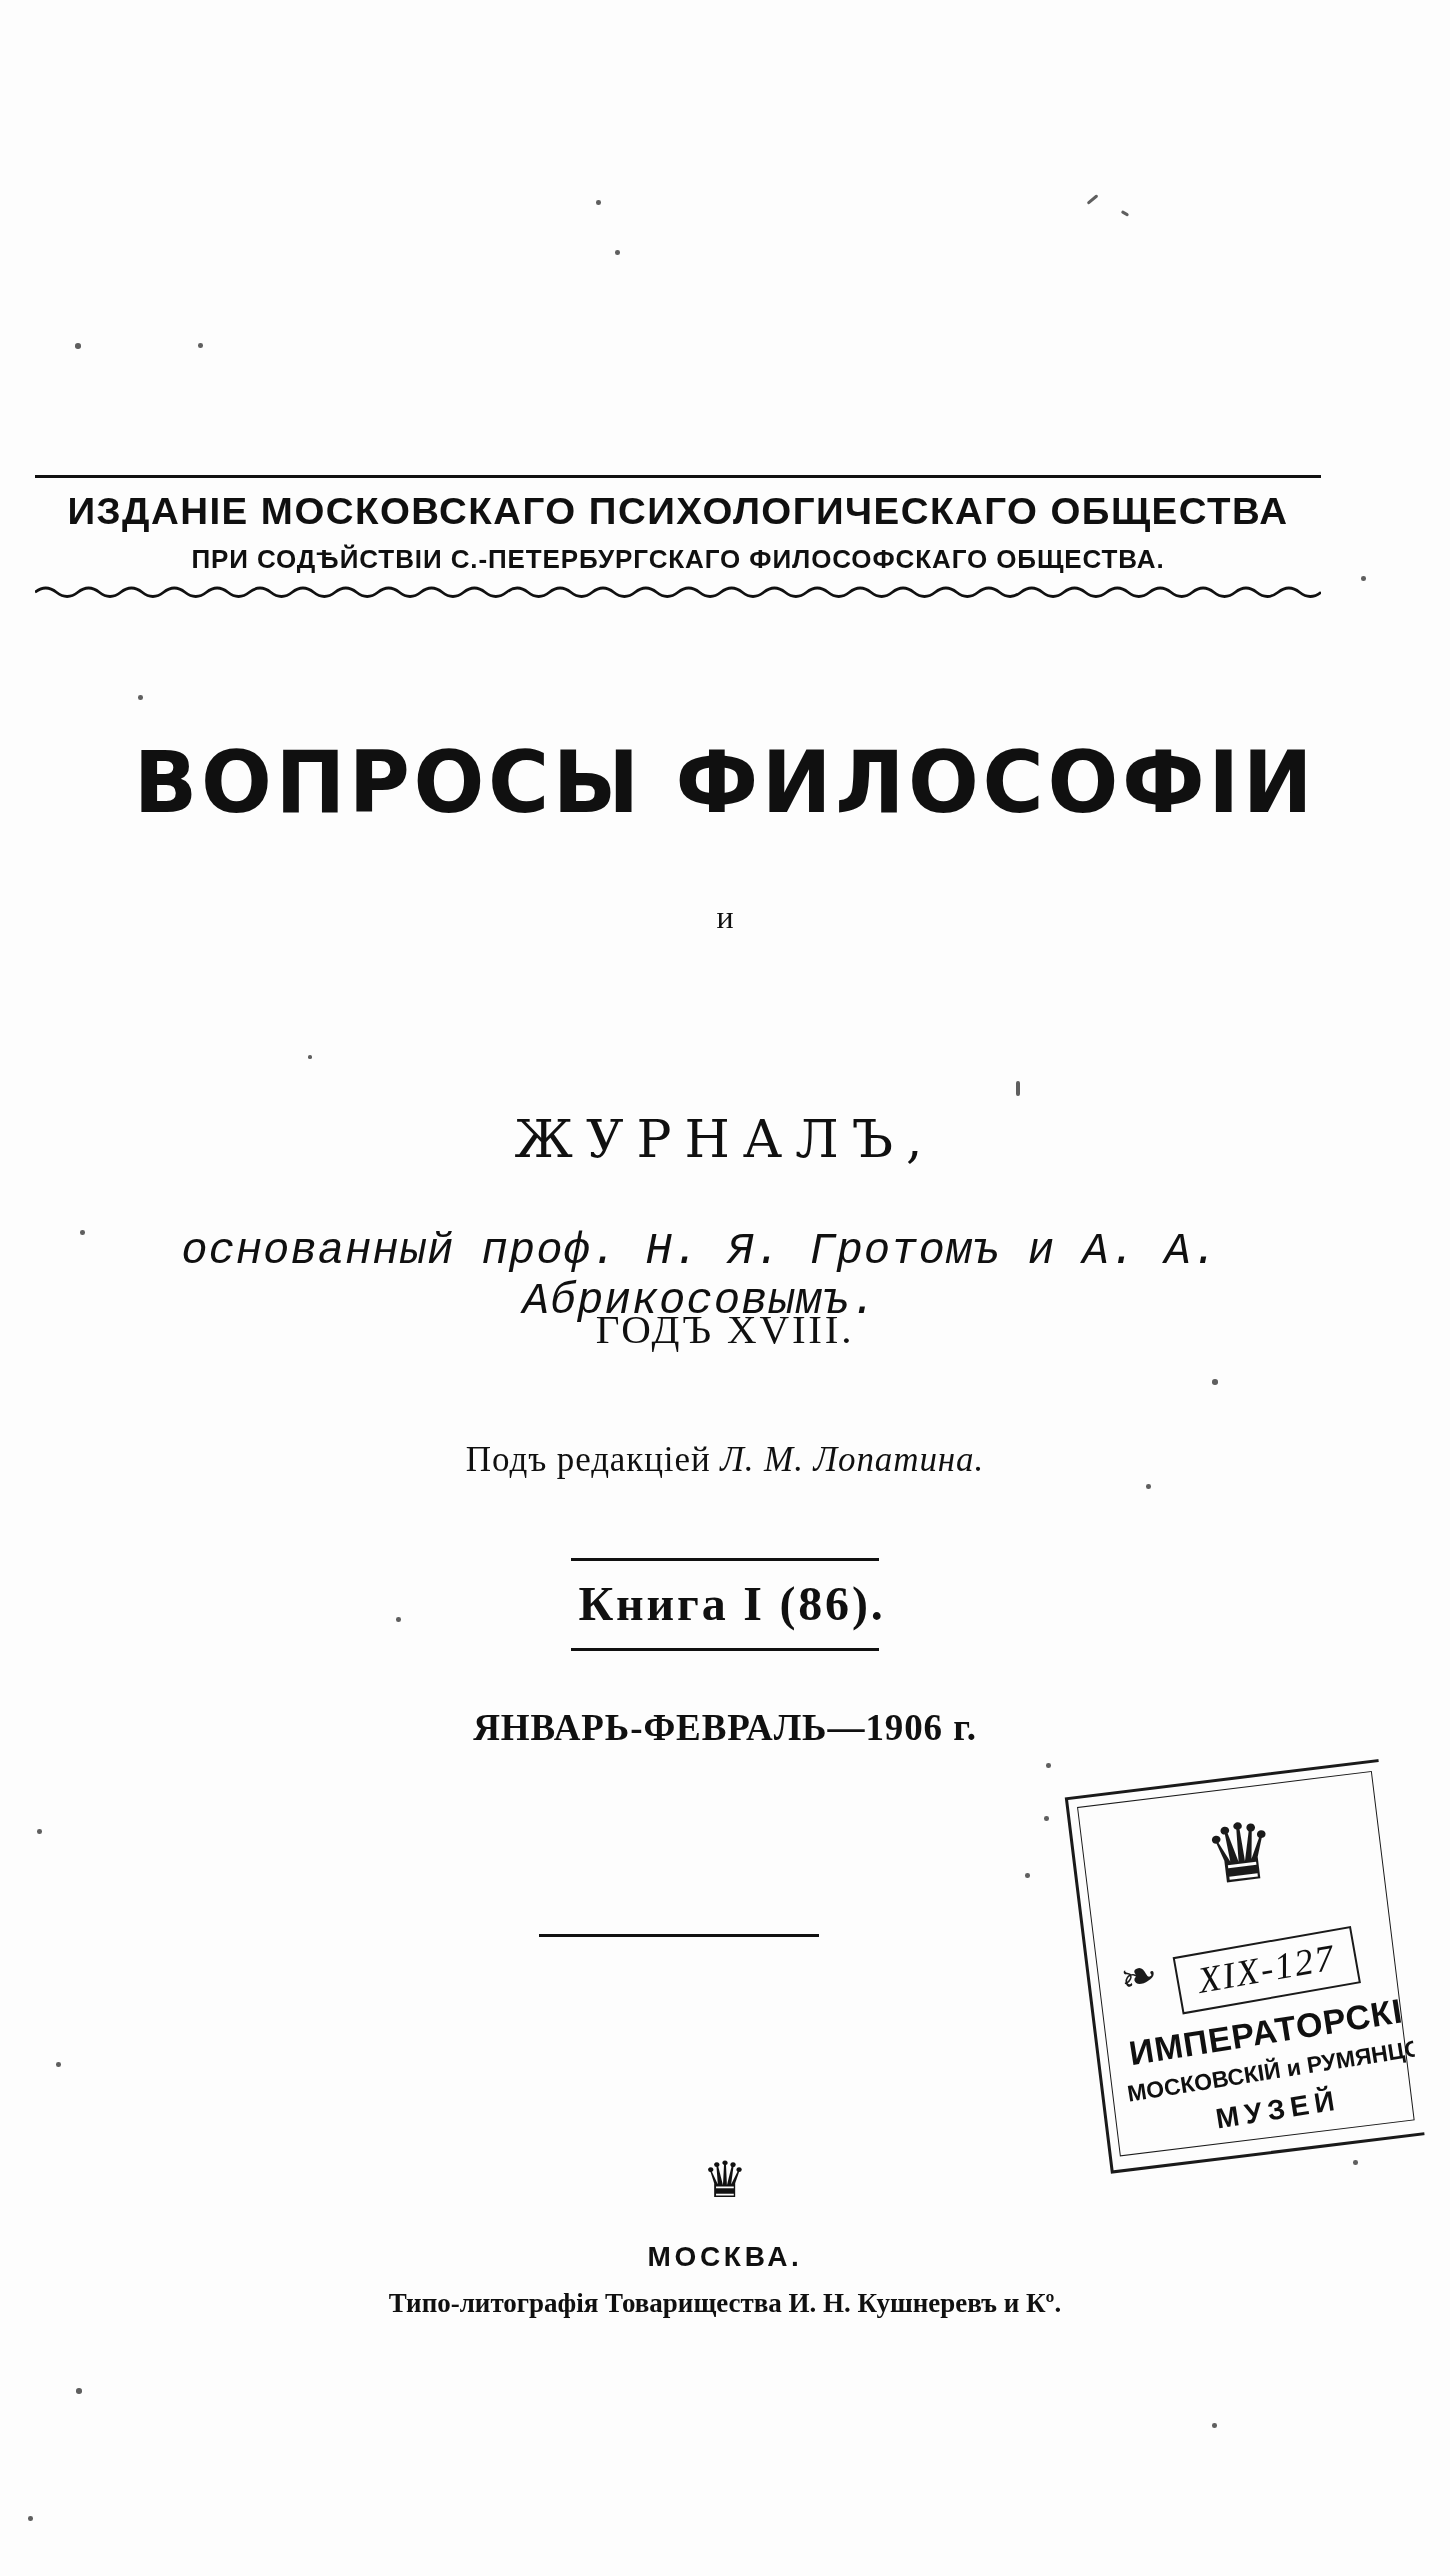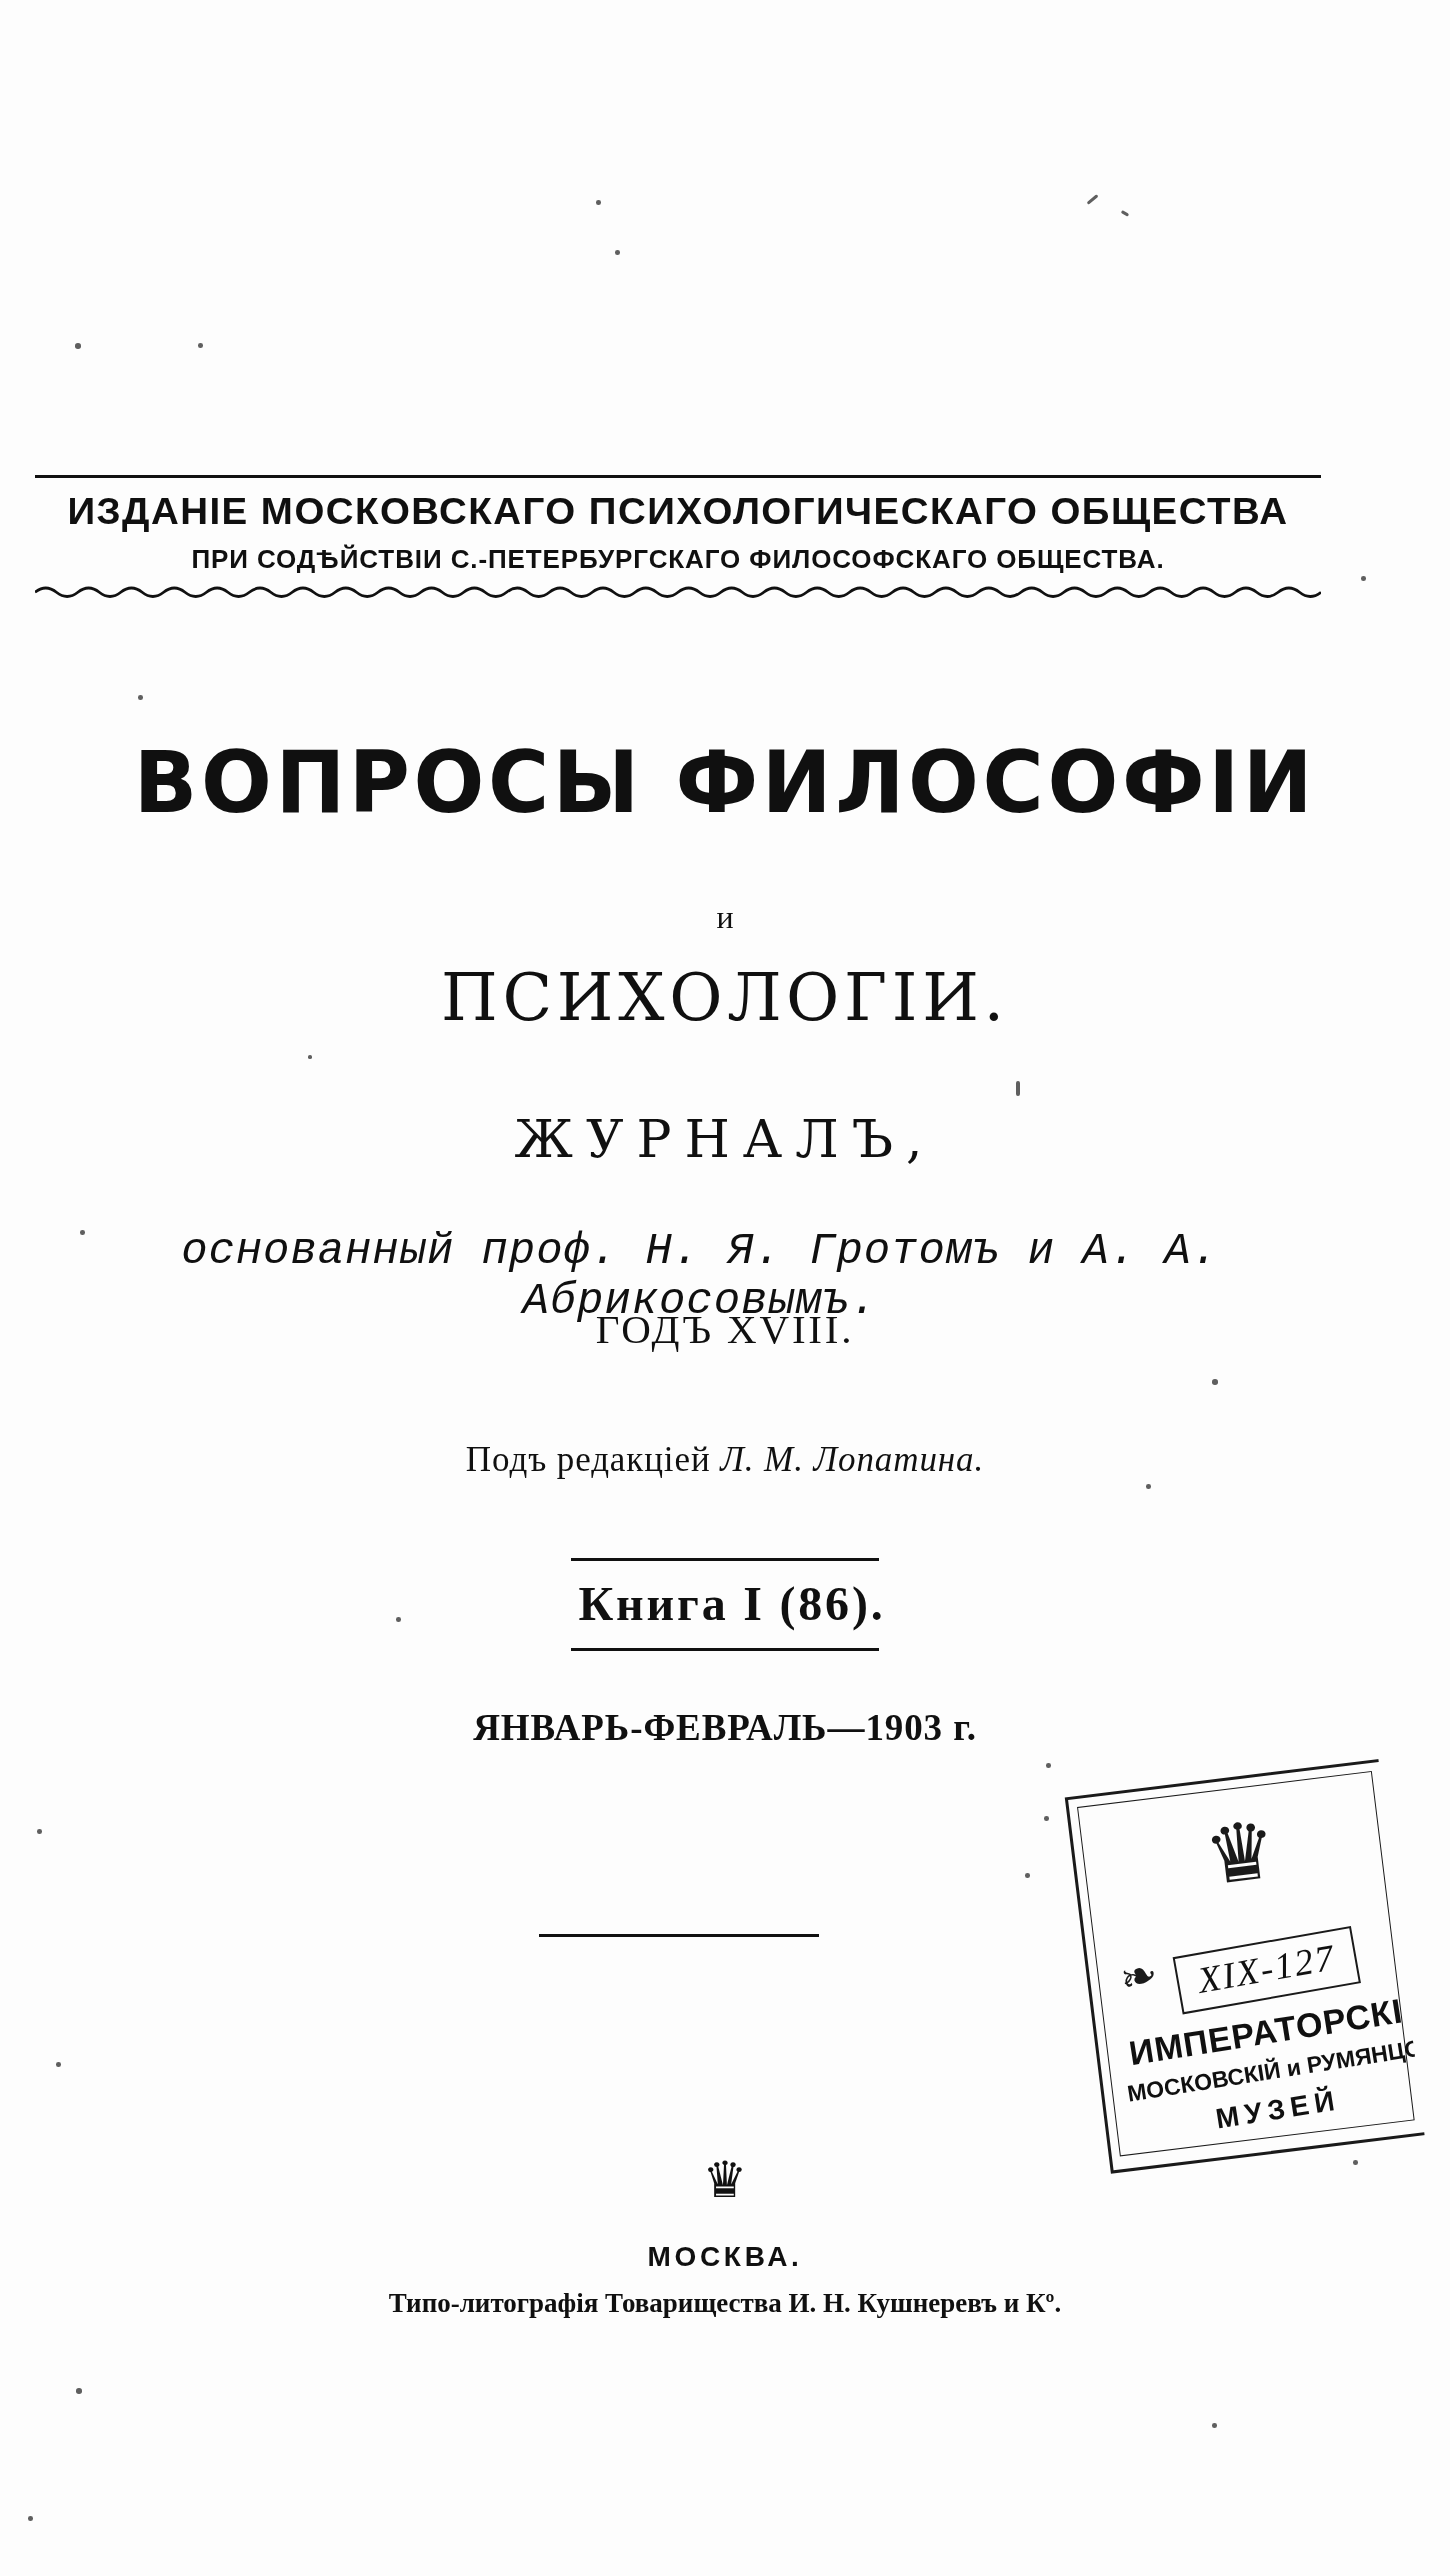--- a/index.html
+++ b/index.html
@@ -369,37 +369,36 @@
     <div class="rule-top"></div>
     <div class="banner-line1">ИЗДАНІЕ МОСКОВСКАГО ПСИХОЛОГИЧЕСКАГО ОБЩЕСТВА</div>
     <div class="banner-line2">ПРИ СОДѢЙСТВІИ С.-ПЕТЕРБУРГСКАГО ФИЛОСОФСКАГО ОБЩЕСТВА.</div>
     <svg class="wavy" viewBox="0 0 1380 22" preserveAspectRatio="none">
       <path d="M0,11 q11.5,-9 23,0 t23,0 t23,0 t23,0 t23,0 t23,0 t23,0 t23,0 t23,0 t23,0 t23,0 t23,0 t23,0 t23,0 t23,0 t23,0 t23,0 t23,0 t23,0 t23,0 t23,0 t23,0 t23,0 t23,0 t23,0 t23,0 t23,0 t23,0 t23,0 t23,0 t23,0 t23,0 t23,0 t23,0 t23,0 t23,0 t23,0 t23,0 t23,0 t23,0 t23,0 t23,0 t23,0 t23,0 t23,0 t23,0 t23,0 t23,0 t23,0 t23,0 t23,0 t23,0 t23,0 t23,0 t23,0 t23,0 t23,0 t23,0 t23,0 t23,0" fill="none" stroke="#111" stroke-width="3"></path>
     </svg>
   </div>
 
   <div class="maintitle">ВОПРОСЫ ФИЛОСОФІИ</div>
   <div class="conj">и</div>
-  <div class="subtitle">ПСИХОЛОГІИ.</div>
 
   <div class="journal">ЖУРНАЛЪ,</div>
   <div class="founders">основанный проф. Н. Я. Гротомъ и А. А. Абрикосовымъ.</div>
   <div class="year">ГОДЪ XVIII.</div>
   <div class="editor">
     <span>Подъ редакціей</span>
     <span class="ital">Л. М. Лопатина.</span>
   </div>
 
   <div class="booknum-wrap">
     <div class="short-rule"></div>
     <div class="booknum">Книга I (86).</div>
     <div class="short-rule bottom"></div>
   </div>
 
-  <div class="issuedate">ЯНВАРЬ-ФЕВРАЛЬ—1903 г.</div>
+  <div class="issuedate">ЯНВАРЬ-ФЕВРАЛЬ—1906 г.</div>
 
   <div class="mid-rule"></div>
 
   <div class="stamp">
     <div class="frame-outer"></div>
     <div class="frame-inner"></div>
     <div class="eagle">♛</div>
     <div class="flourish">❧</div>
     <div class="shelf">XIX-127</div>
     <div class="l1">ИМПЕРАТОРСКІ</div>

